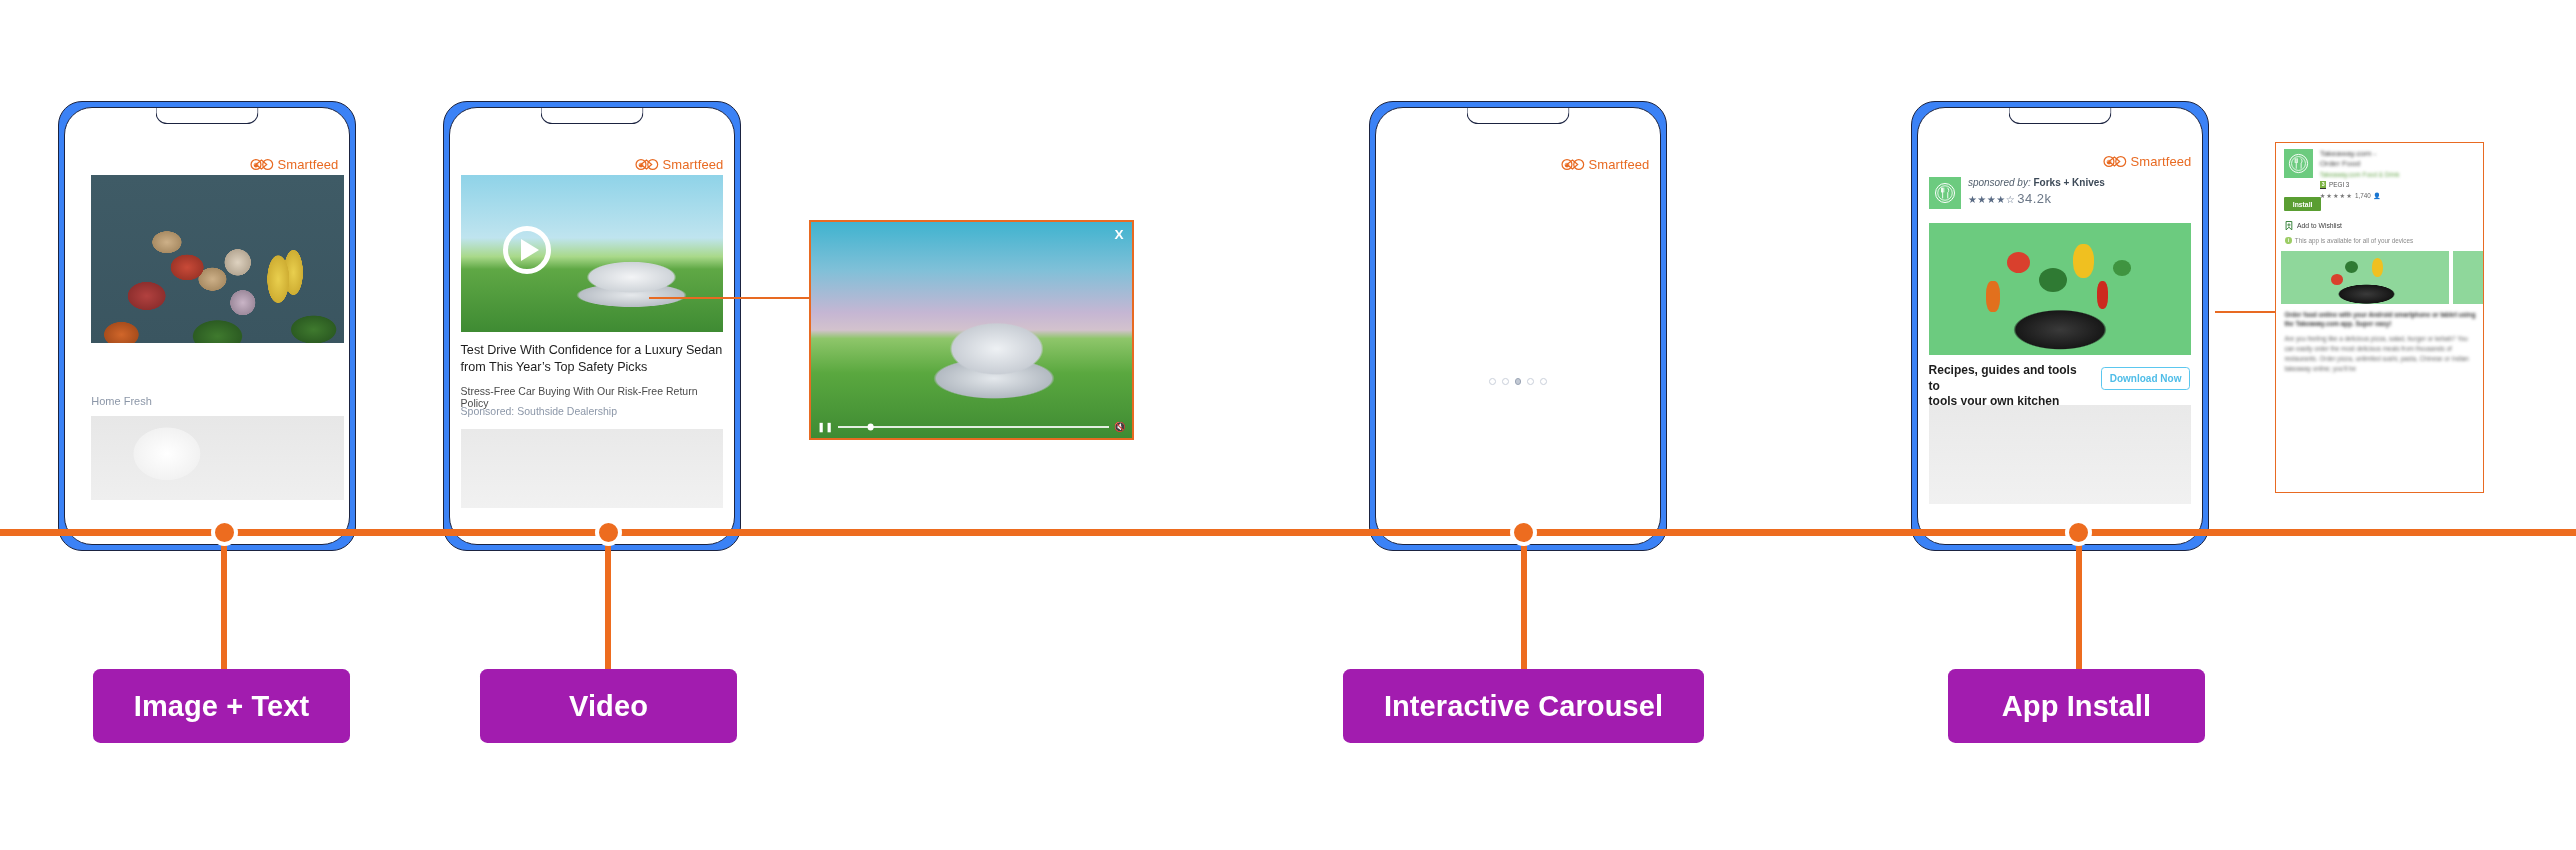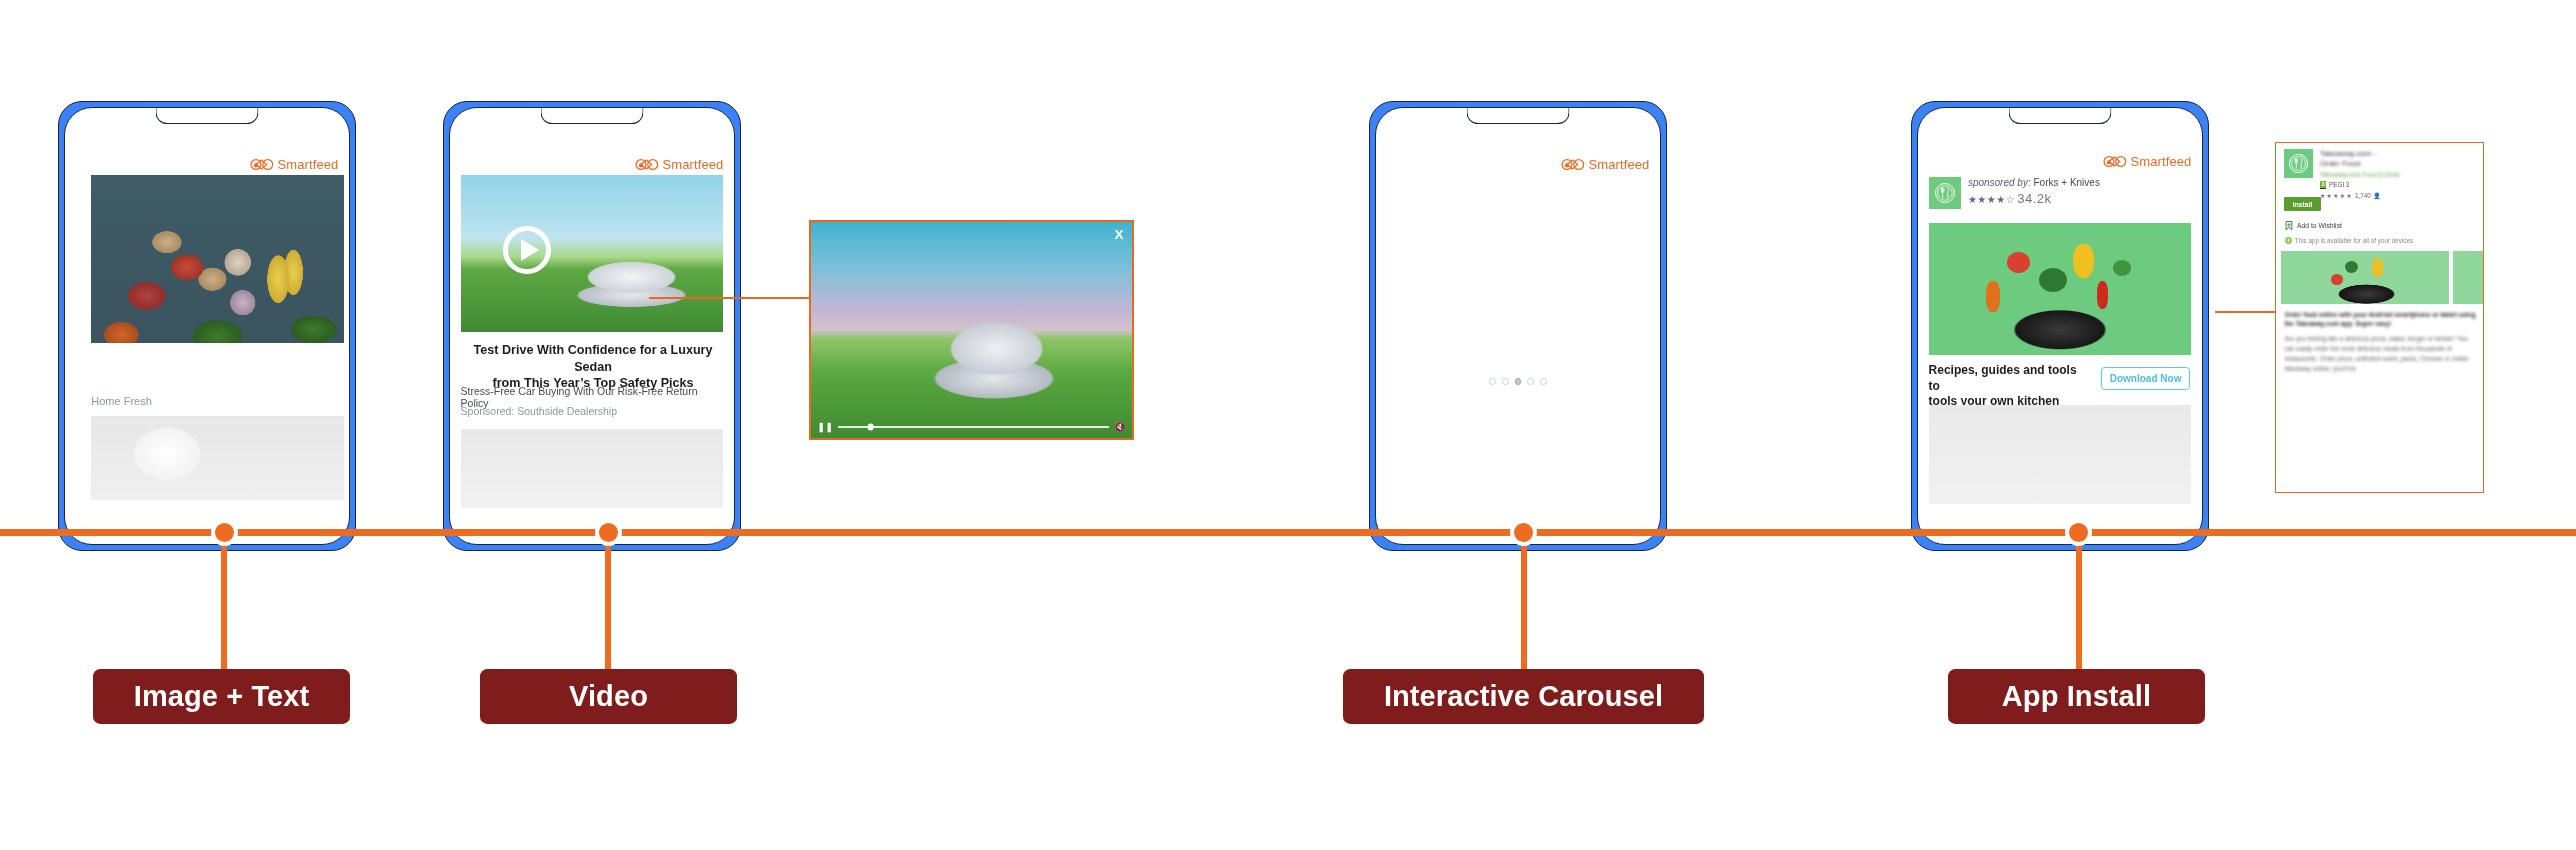--- a/index.html
+++ b/index.html
@@ -21,21 +21,21 @@
     border-radius: 50%; background: #ED6C1F;
     border: 4.7px solid #ffffff;
   }
   .tl-stem {
     position: absolute; z-index: 28; width: 6.3px; background: #ED6C1F;
   }
 
   
   .pill {
     position: absolute; z-index: 45;
-    height: 55px; border-radius: 7.3px; background: #7f1d1d;
+    height: 74px; border-radius: 7.3px; background: #a21caf;
     color: #ffffff; display:flex; align-items:center; justify-content:center;
     font-size: 29px; font-weight: 700; letter-spacing: 0.1px;
     white-space: nowrap;
   }
 
   
   .phone {
     position: absolute; z-index: 20;
     border: 1.6px solid #1b2340; border-radius: 24px;
     background: #3b82f6; overflow: hidden;
@@ -118,21 +118,21 @@
   }
   .p2-play::after{
     content:""; width:0; height:0;
     border-left: 18px solid #fff;
     border-top: 11.5px solid transparent;
     border-bottom: 11.5px solid transparent;
     margin-left: 5.2px;
   }
   .p2-title {
     position:absolute; left: 7.3px; right: 5.2px; top: 209px;
-    font-size: 12.6px; line-height: 1.3; font-weight: 700; color:#1d1d1d;text-align:center;
+    font-size: 12.6px; line-height: 1.3; font-weight: 400; color:#1d1d1d;
   }
   .p2-sub {
     position:absolute; left: 7.3px; right: 5.2px; top: 252px;
     font-size: 10.5px; color:#4a4a4a;
   }
   .p2-spon {
     position:absolute; left: 7.3px; top: 272px;
     font-size: 10.5px; color:#8c97a8;
   }
   .p2-next{
@@ -196,21 +196,21 @@
   .dot{ width: 6.8px; height:6.8px; border-radius:50%; border: 1px solid #c9cfda; background:#fff; }
   .dot.on{ background:#c2c9d4; border-color:#9aa4b4; }
 
   
   .ai-row{ position:absolute; left: 7.3px; top: 44px; display:flex; gap: 7.3px; align-items:flex-start; }
   .ai-icon{
     width: 32px; height: 32px; background:#6ccb7f; flex:0 0 auto;
     display:flex; align-items:center; justify-content:center;
   }
   .ai-spon{ font-size: 10px; color:#53606e; font-style: italic; }
-  .ai-spon b{ font-style: normal; font-weight: 400; color:#3d4a58;margin-top:20px; }
+  .ai-spon b{ font-style: normal; font-weight: 700; color:#3d4a58;margin-top:20px; }
   .ai-stars{ margin-top: 2.6px; font-size: 10px; color:#5a6b84; letter-spacing: 0.5px; }
   .ai-stars .cnt{ font-size: 13px; color:#6b7787; margin-left: 2.1px; margin-top: 28px; }
   .ai-hero{
     position:absolute; left: 7.3px; right: 7.3px; top: 90px; height: 132px;
     background:#6ccb7f; overflow:hidden;
   }
   .pan{
     position:absolute; left: 26%; bottom: 4%; width: 48%; height: 34%;
     background: radial-gradient(ellipse 50% 60% at 50% 55%, #3a3a3a 0%, #181818 70%, transparent 74%);
     border-radius: 50% 50% 46% 46% / 30% 30% 70% 70%;

